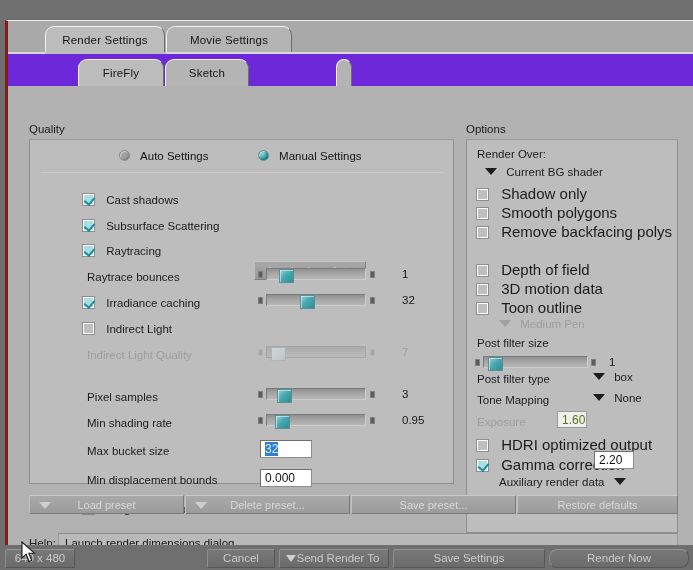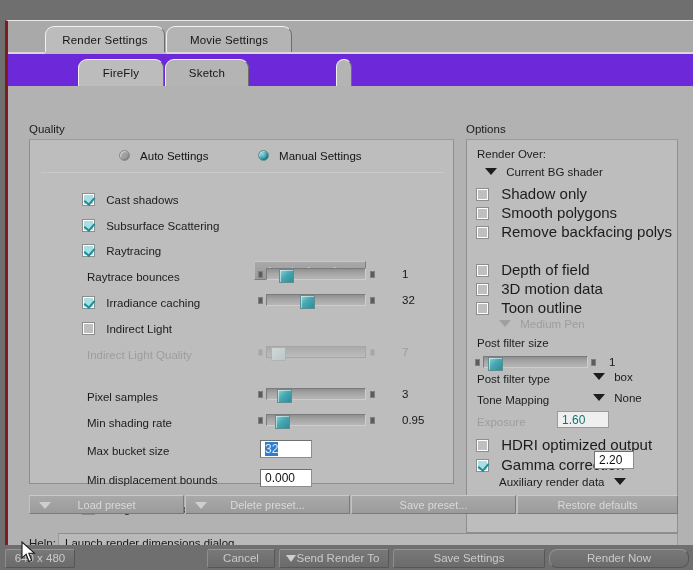--- a/index.html
+++ b/index.html
@@ -493,21 +493,21 @@
           <span style="margin-left:6px">box</span>
         </div>
 
         <div class="opt-label" style="top:254px">Tone Mapping</div>
         <div class="dd-row" style="left:126px; top:252px">
           <span class="caret"></span>
           <span style="margin-left:6px">None</span>
         </div>
 
         <div class="opt-label lbl-dis" style="top:276px">Exposure</div>
-        <div class="tinput small" style="left:90px; top:271px; width:52px; height:17px; color:#0f766e;">
+        <div class="tinput small" style="left:90px; top:271px; width:30px; height:17px; color:#4d7c0f;">
           <span>1.60</span>
         </div>
 
         <div class="opt-chk" style="top:296px">
           <span class="cb"></span>
           <span class="lbl">HDRI optimized output</span>
         </div>
 
         <div class="opt-chk" style="top:316px">
           <span class="cb on"></span>

